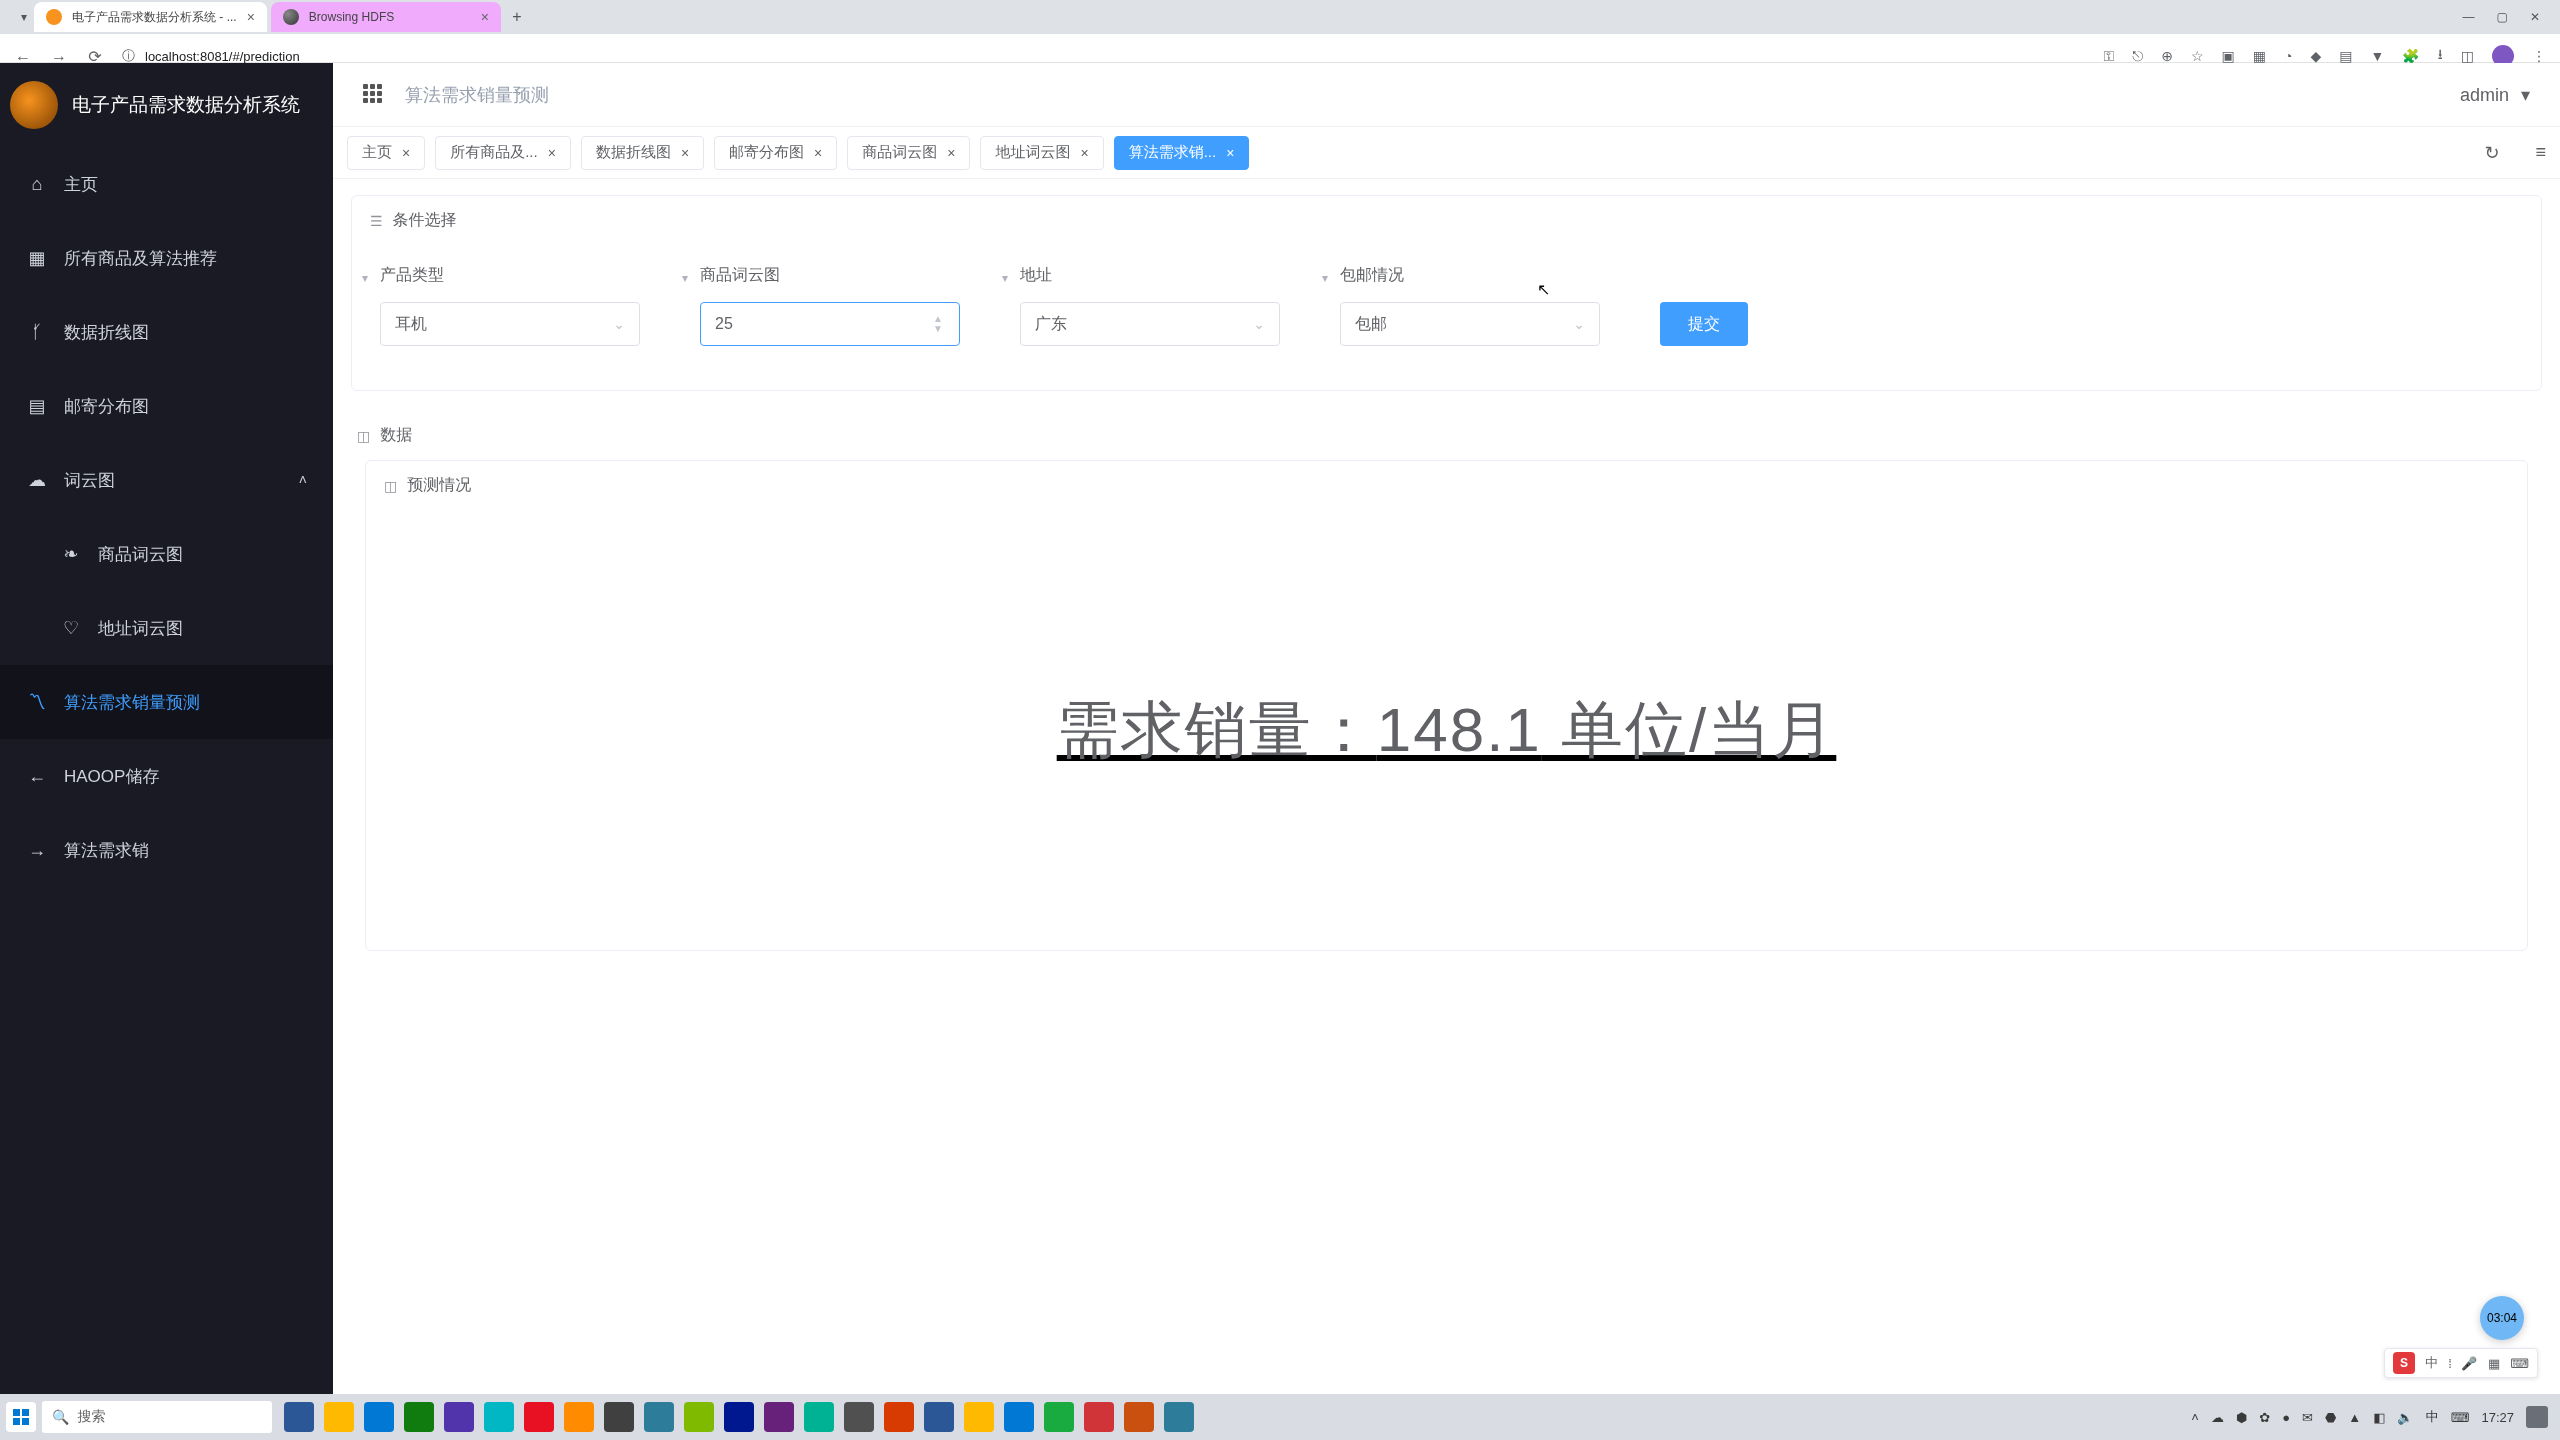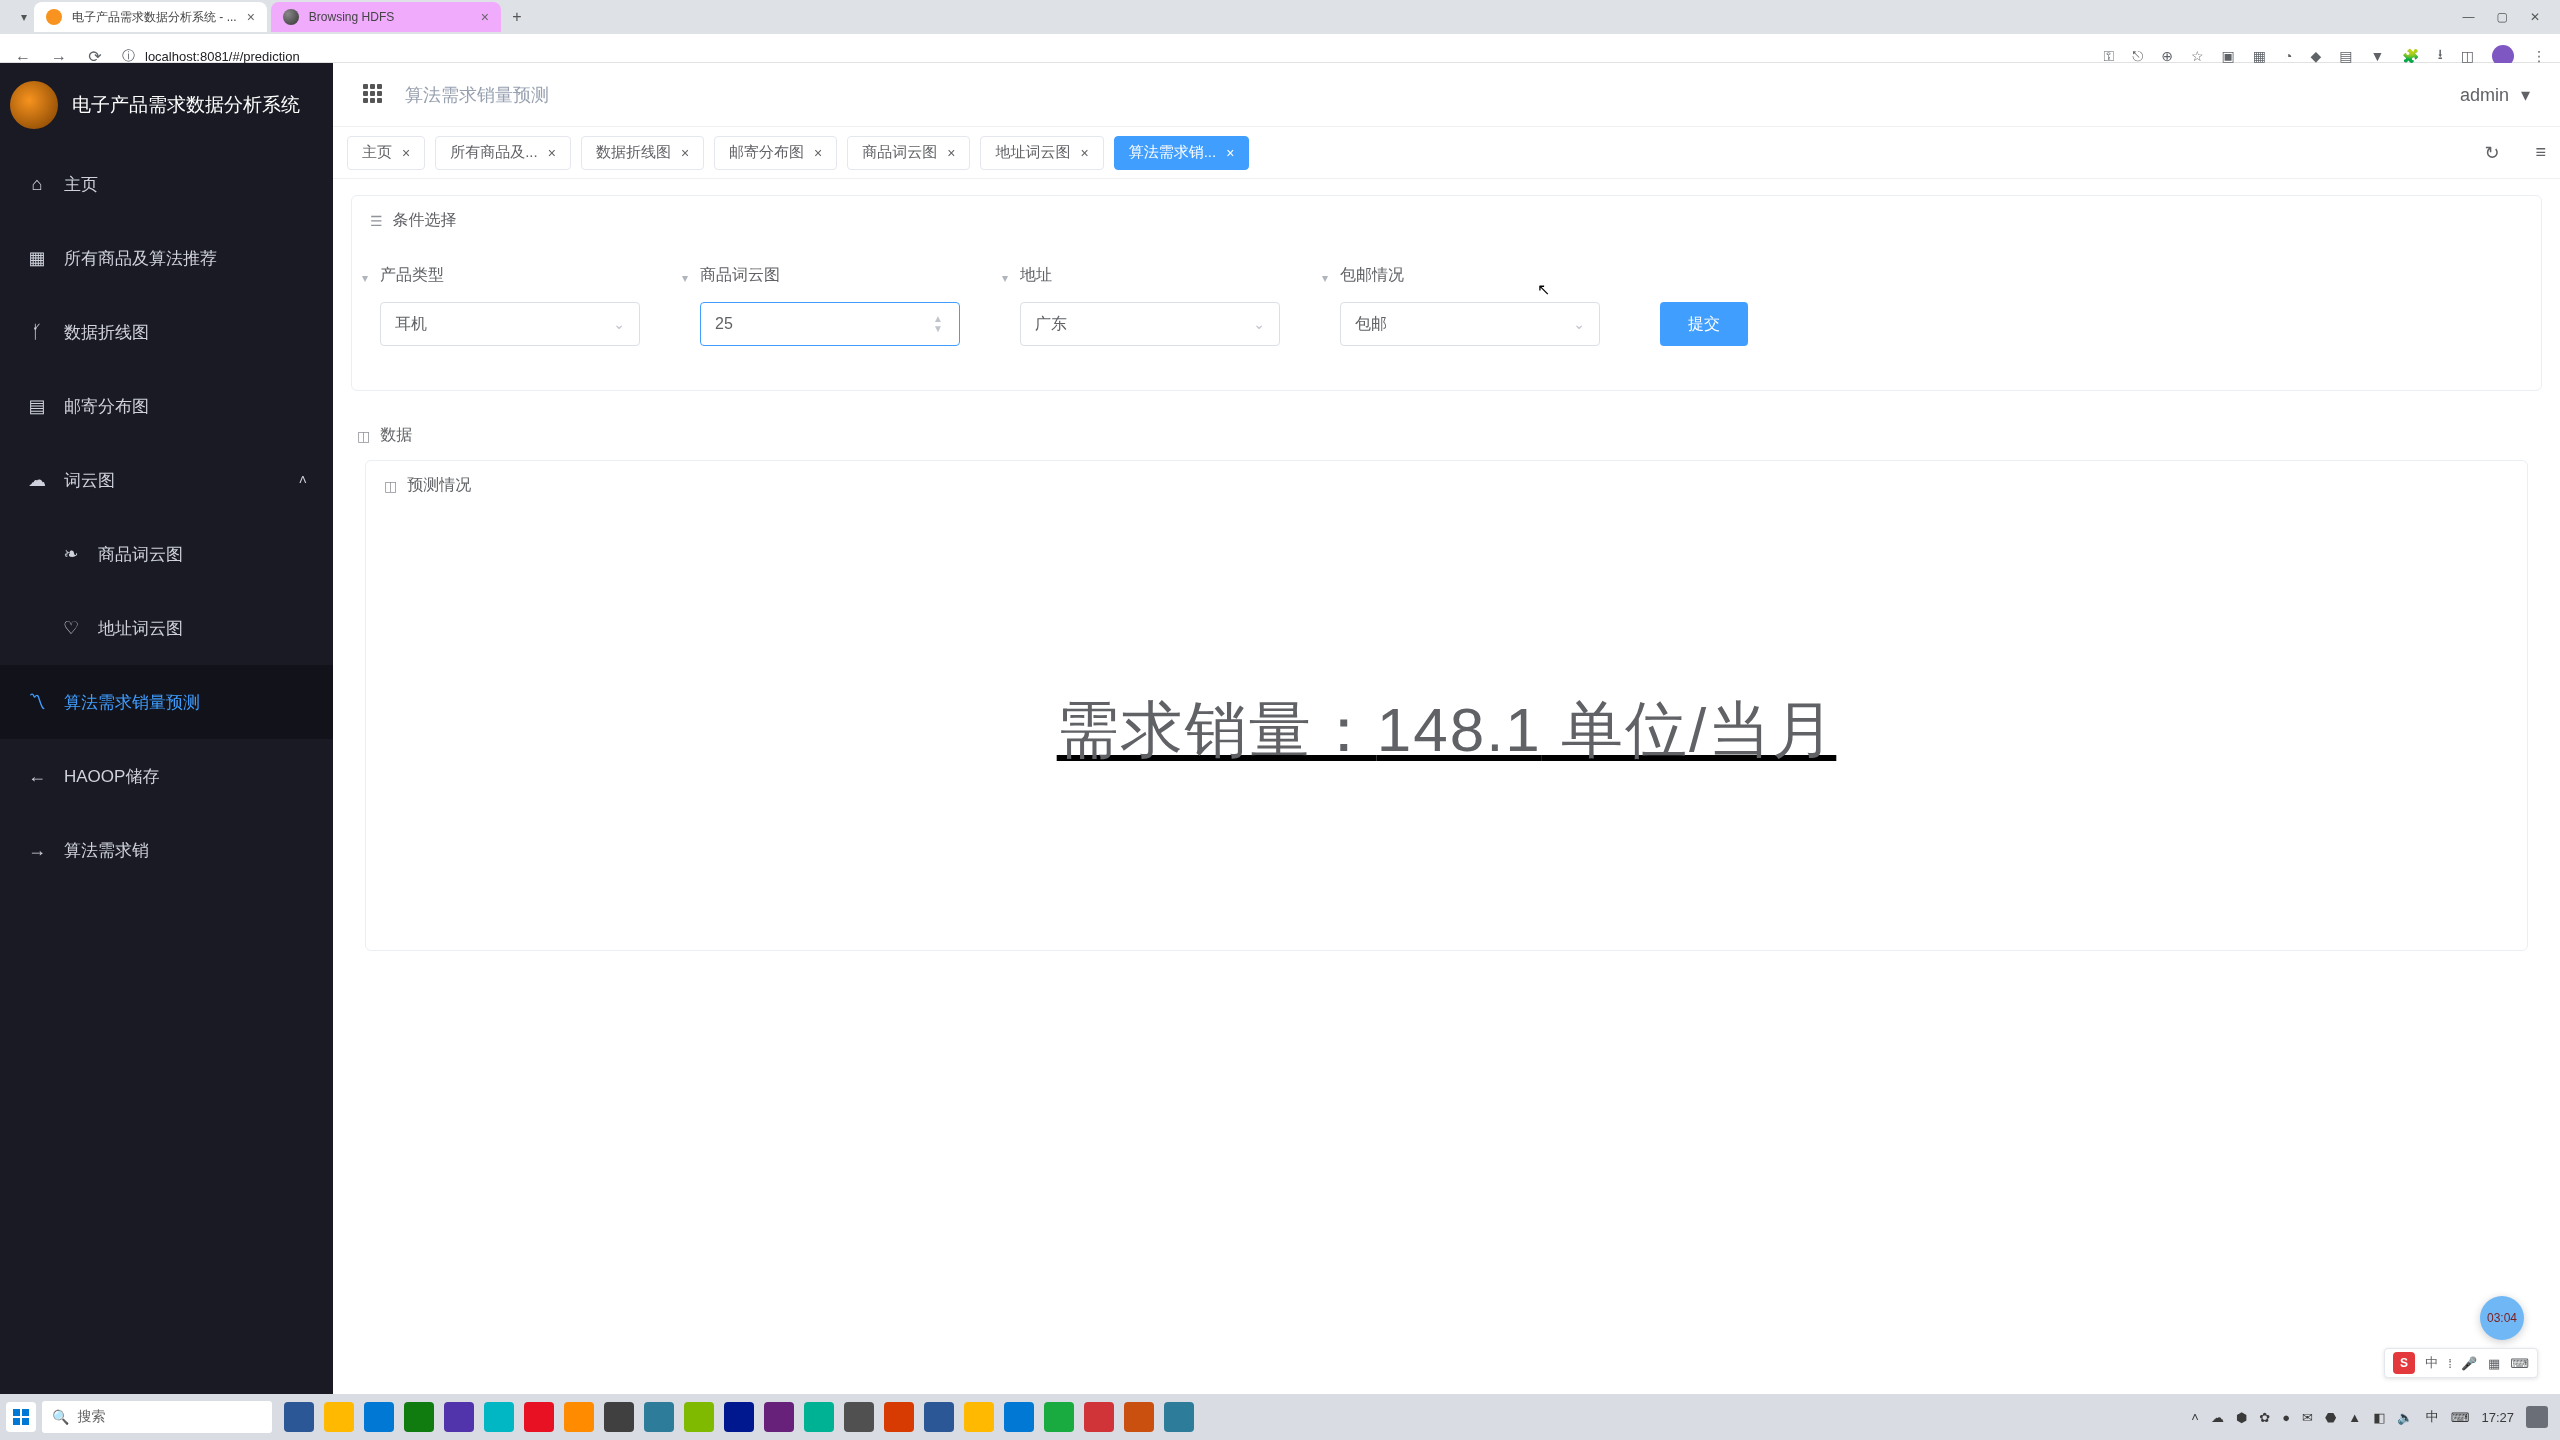--- a/index.html
+++ b/index.html
@@ -72,21 +72,21 @@
 .numinput .spin { position:absolute; right:8px; top:4px; bottom:4px; width:18px; display:flex; flex-direction:column; justify-content:center; color:#c0c4cc; font-size:10px; }
 .numinput .spin span { cursor:pointer; line-height:1; }
 .submit-btn { align-self:flex-end; height:44px; padding:0 28px; background:#409eff; color:#fff; border:none; border-radius:4px; font-size:16px; cursor:pointer; margin-top:32px; }
 
 .inner-panel { border:1px solid #ebeef5; border-radius:6px; margin:0 14px 14px; }
 .inner-panel .panel-head { color:#606266; font-size:16px; }
 .result-area { height:440px; display:flex; align-items:center; justify-content:center;text-decoration:underline; }
 .result-text { font-size:62px; color:#606266; letter-spacing:2px; }
 
 
-.float-badge { position:absolute; right:36px; bottom:100px; width:44px; height:44px; border-radius:50%; background:#6fb8f5; color:#7f1d1d; display:flex; align-items:center; justify-content:center; font-size:12px; box-shadow:0 2px 8px rgba(0,0,0,.2); cursor:pointer; }
+.float-badge { position:absolute; right:36px; bottom:100px; width:44px; height:44px; border-radius:50%; background:#6fb8f5; color:#000000; display:flex; align-items:center; justify-content:center; font-size:12px; box-shadow:0 2px 8px rgba(0,0,0,.2); cursor:pointer; }
 
 
 .ime-bar { position:absolute; right:22px; bottom:62px; height:30px; display:flex; align-items:center; gap:10px; background:#fff; border:1px solid #e4e7ed; border-radius:4px; padding:0 8px; font-size:13px; color:#606266; box-shadow:0 1px 4px rgba(0,0,0,.12); }
 .ime-bar .slogo { width:22px; height:22px; background:#e4393c; border-radius:4px; color:#fff; display:flex; align-items:center; justify-content:center; font-size:12px; font-weight:bold; }
 .ime-bar span { cursor:pointer; }
 
 
 .taskbar { position:absolute; left:0; right:0; bottom:0; height:46px; background:#d9dde3; display:flex; align-items:center; padding:0 6px; gap:6px; }
 .taskbar .start { width:30px; height:30px; display:flex; align-items:center; justify-content:center; background:#fff; border-radius:4px; cursor:pointer; }
 .taskbar .start-grid { width:16px; height:16px; display:grid; grid-template-columns:1fr 1fr; grid-template-rows:1fr 1fr; gap:2px; }

